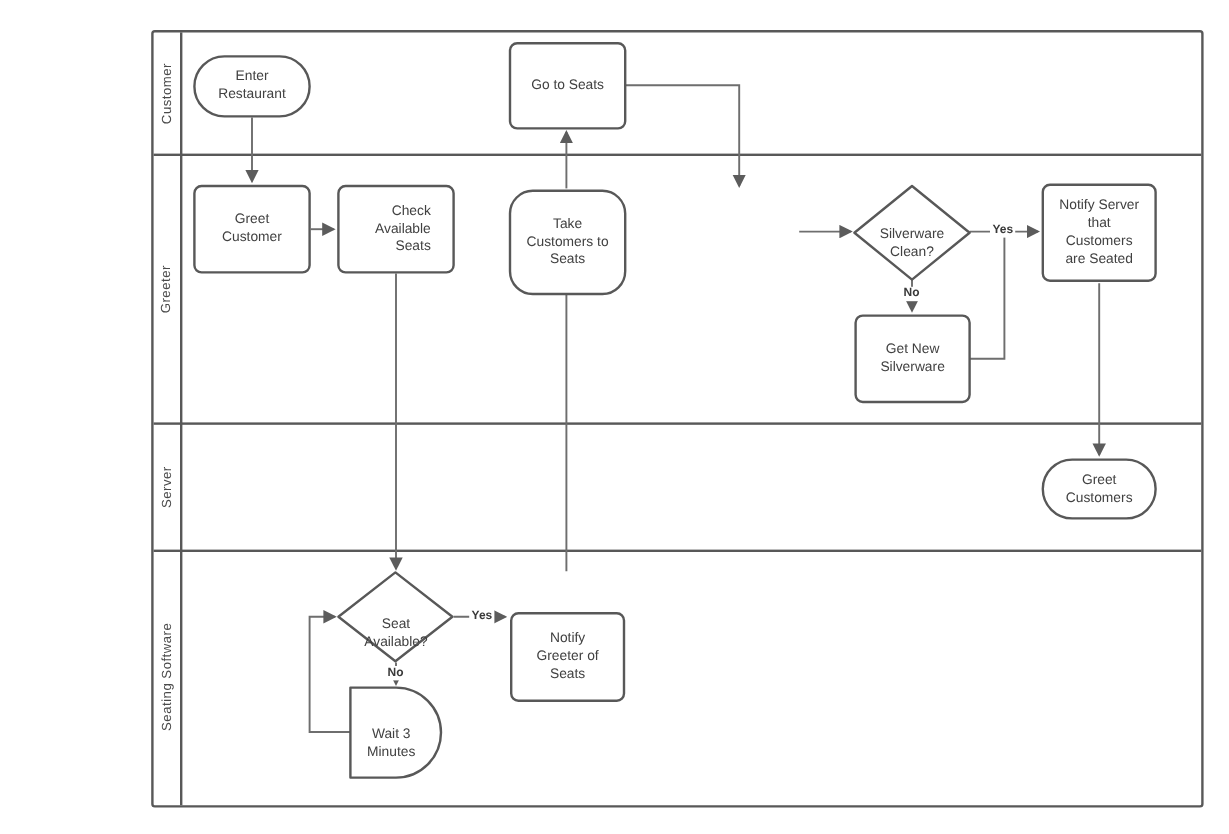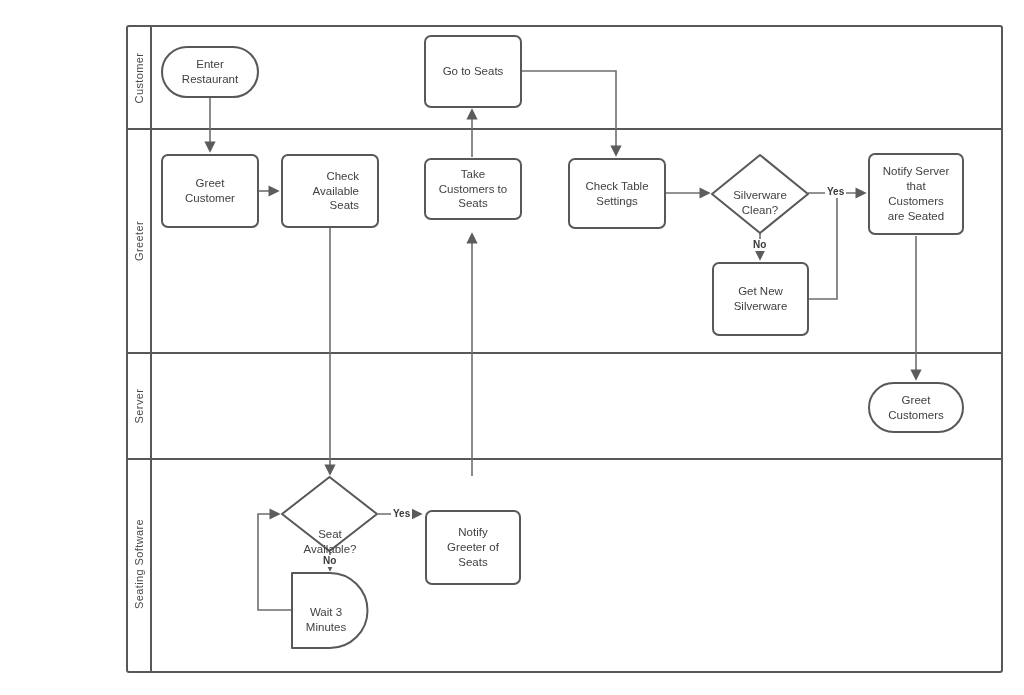--- a/index.html
+++ b/index.html
@@ -87,45 +87,42 @@
   </div>
 
   <div class="node" style="left:161px;top:154px;width:98px;height:74px;">
     <span style="max-width:60px;">Greet Customer</span>
   </div>
 
   <div class="node" style="left:281px;top:154px;width:98px;height:74px;">
     <span style="max-width:58px;text-align:right;">Check Available Seats</span>
   </div>
 
-  <div class="node" style="left:424px;top:158px;width:98px;height:62px;">
+  <div class="node" style="left:424px;top:158px;width:98px;height:88px;border-radius:20px;">
     <span style="max-width:76px;">Take Customers to Seats</span>
   </div>
 
-  <div class="node" style="left:568px;top:158px;width:98px;height:71px;">
-    <span style="max-width:70px;">Check Table Settings</span>
-  </div>
 
   <div class="shape-label" style="left:716px;top:170px;width:88px;height:48px;">
     <span style="max-width:66px;">Silverware Clean?</span>
   </div>
 
   <div class="node" style="left:868px;top:153px;width:96px;height:82px;">
     <span style="max-width:74px;">Notify Server that Customers are Seated</span>
   </div>
 
   <div class="node" style="left:712px;top:262px;width:97px;height:74px;">
     <span style="max-width:60px;">Get New Silverware</span>
   </div>
 
   <div class="node terminator" style="left:868px;top:382px;width:96px;height:51px;">
     <span style="max-width:62px;">Greet Customers</span>
   </div>
 
-  <div class="shape-label" style="left:286px;top:509px;width:88px;height:48px;">
+  <div class="shape-label" style="left:286px;top:495px;width:88px;height:48px;">
     <span style="max-width:62px;">Seat Available?</span>
   </div>
 
   <div class="node" style="left:425px;top:477px;width:96px;height:75px;margin-top:33px;">
     <span style="max-width:60px;">Notify Greeter of Seats</span>
   </div>
 
   <div class="shape-label" style="left:294px;top:585px;width:64px;height:50px;">
     <span style="max-width:48px;">Wait 3 Minutes</span>
   </div>

